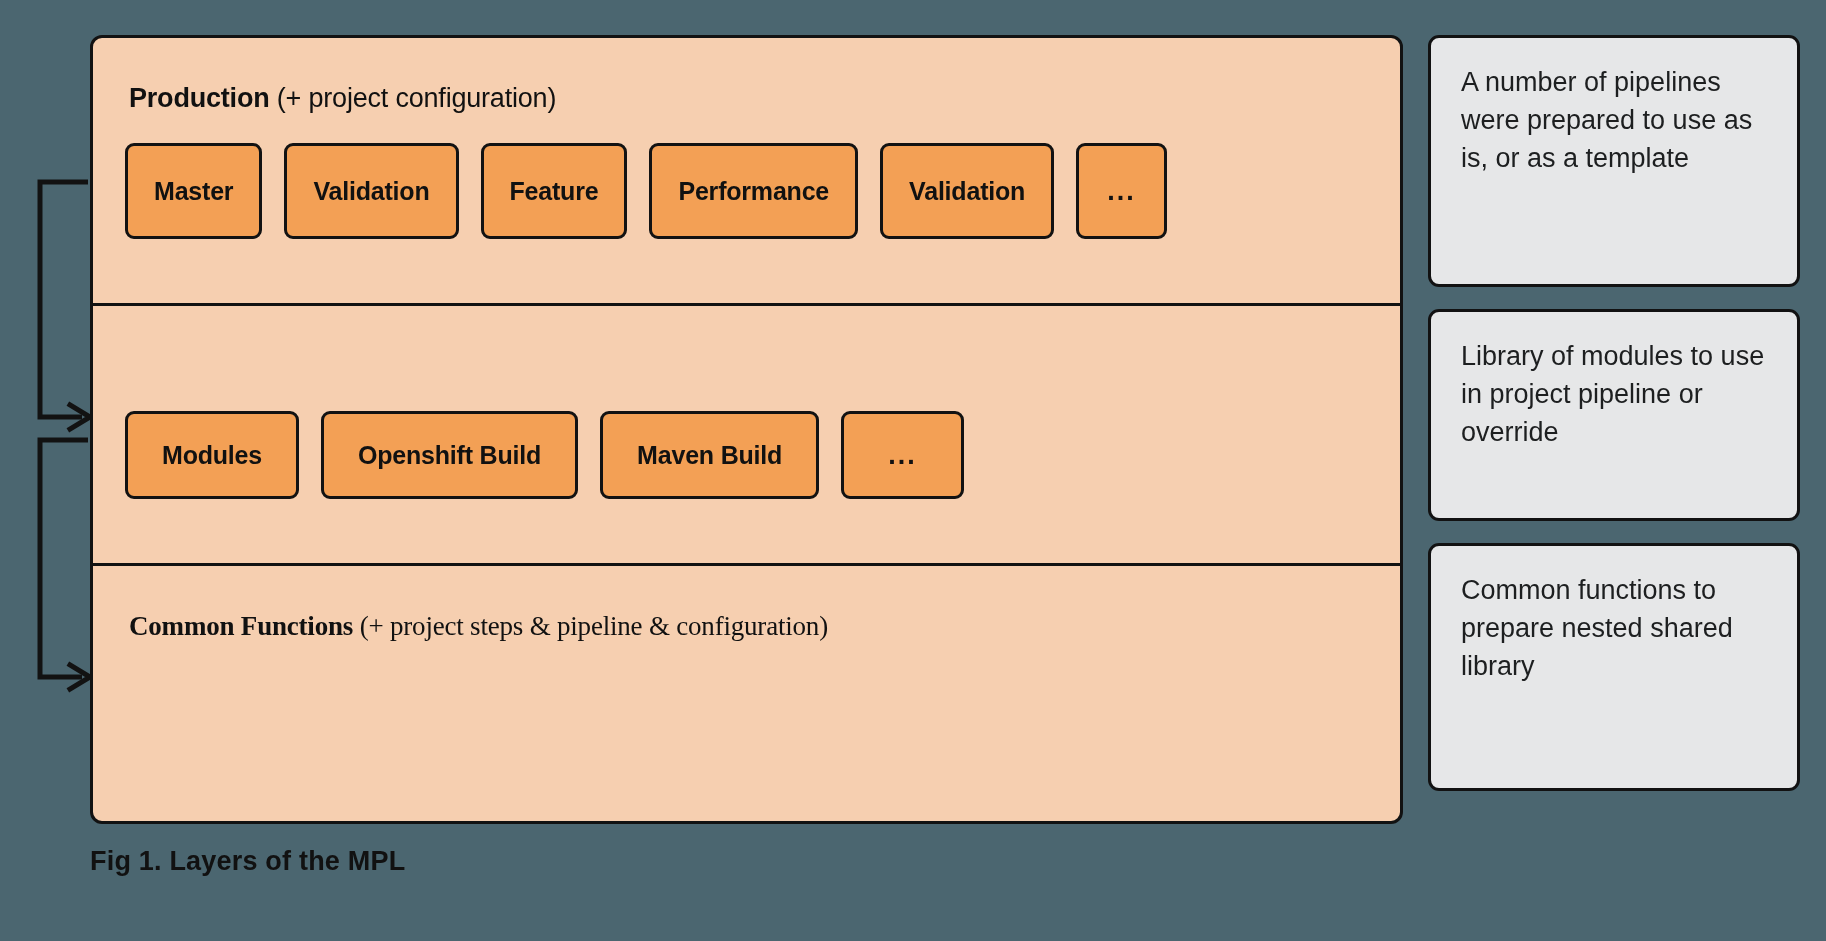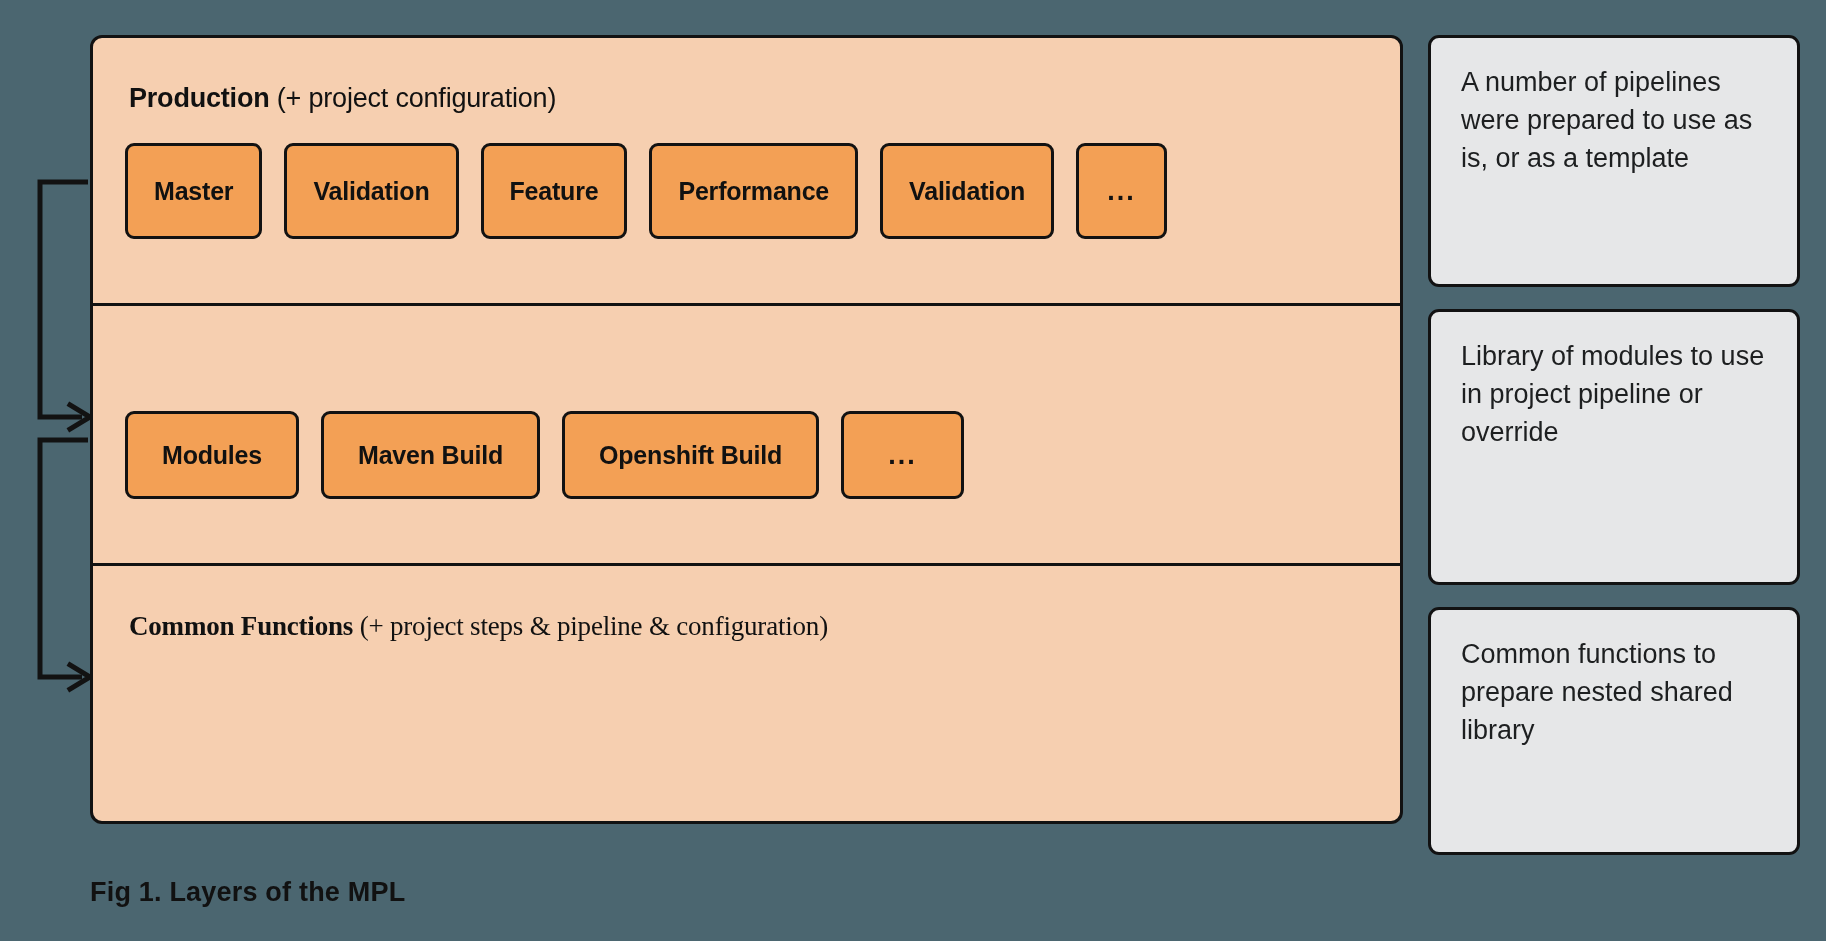--- a/index.html
+++ b/index.html
@@ -89,29 +89,29 @@
   .note {
     background: #e6e7e8;
     border: 3px solid #121212;
     border-radius: 11px;
     color: #1d1f20;
     font-size: 27px;
     line-height: 1.40;
     padding: 26px 30px;
   }
   .note-0 { height: 252px; }
-  .note-1 { height: 276px; }
+  .note-1 { height: 212px; }
   .note-2 { height: 248px; }
   .note p { margin: 0; }
 
   
   .caption {
     position: absolute;
     left: 90px;
-    top: 877px;
+    top: 846px;
     font-size: 27px;
     font-weight: bold;
     color: #111111;
     letter-spacing: 0.2px;
   }
 </style>
 </head>
 <body>
 
 <div id="stage">
@@ -135,22 +135,22 @@
         <div class="chip">Feature</div>
         <div class="chip">Performance</div>
         <div class="chip">Validation</div>
         <div class="chip ellipsis">...</div>
       </div>
     </section>
 
     <section class="layer layer-modules">
       <div class="chips row-modules">
         <div class="chip">Modules</div>
+        <div class="chip">Openshift Build</div>
         <div class="chip">Maven Build</div>
-        <div class="chip">Openshift Build</div>
         <div class="chip ellipsis">...</div>
       </div>
     </section>
 
     <section class="layer layer-common">
       <div class="layer-title">
         <span class="strong">Common Functions</span><span class="light"> (+ project steps &amp; pipeline &amp; configuration)</span>
       </div>
     </section>
 

